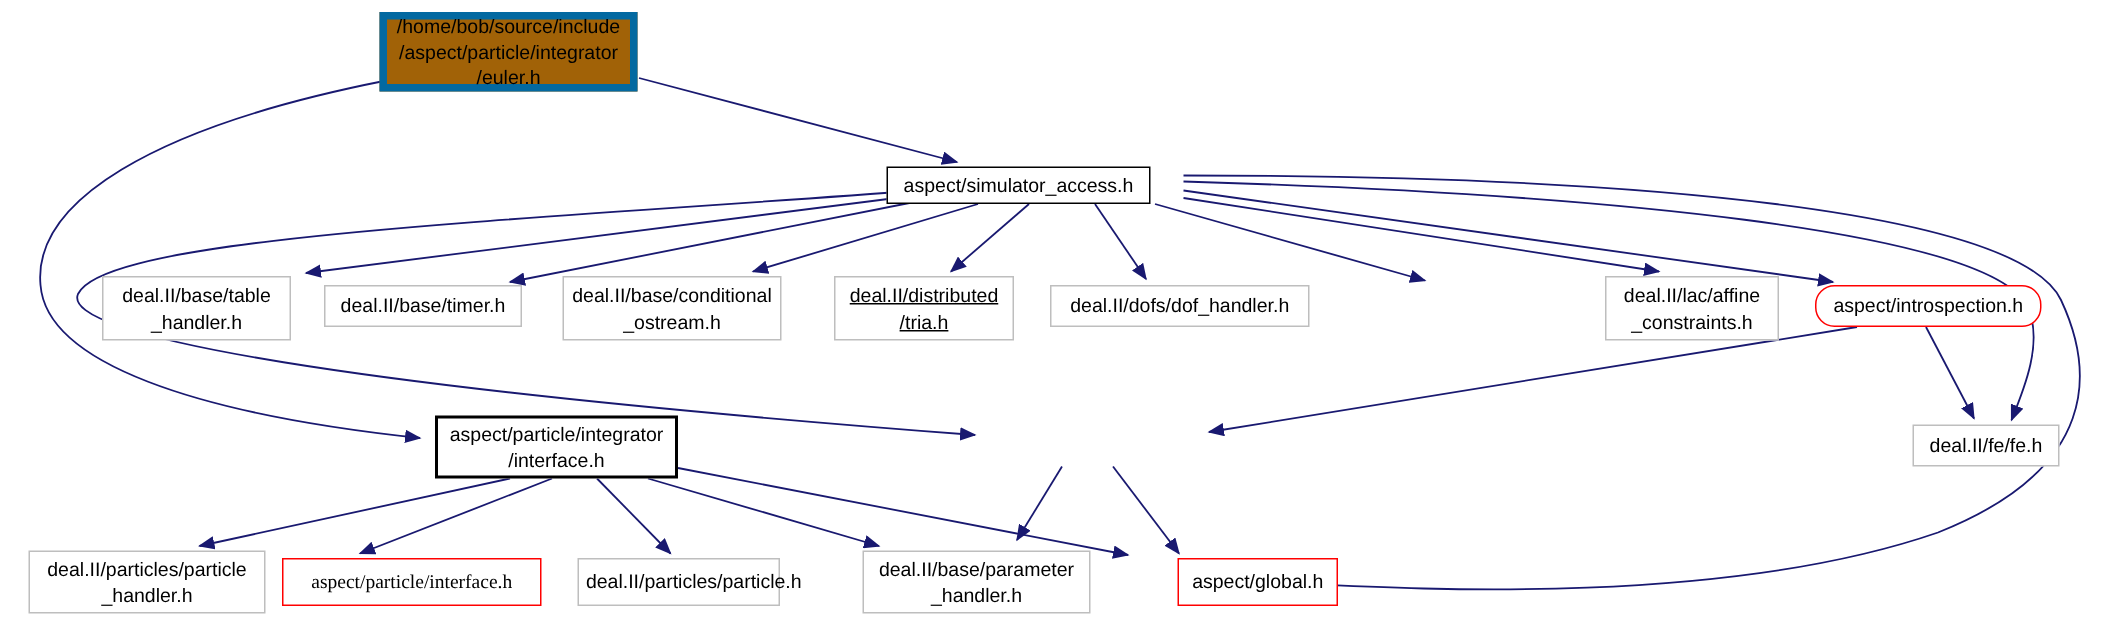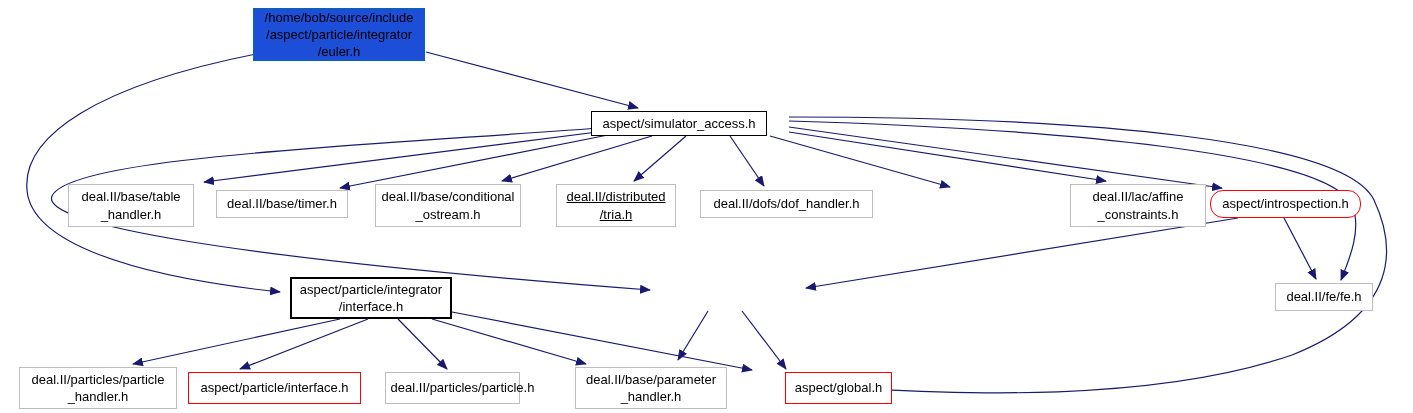--- a/index.html
+++ b/index.html
@@ -16,21 +16,21 @@
     display:flex;align-items:center;justify-content:center;
     text-align:center;
     white-space:pre-line;
     font-size:13px;line-height:1.32;
     color:#000000;
     background:#ffffff;
     border:1px solid #bebebe;
     box-sizing:border-box;
     z-index:2;
   }
-  .node.root{background:#1d4ed8;border:1px solid #0369a1;}
+  .node.root{background:#a16207;border:5px solid #0369a1;}
   .node.linked{border:1px solid #000000;}
   .node.linked-bold{border:2px solid #000000;}
   .node.truncated{border:1px solid #ff0000;}
 </style>
 </head>
 <body>
 
 <div id="canvas">
 
   <svg id="edges" width="1413" height="413" viewBox="0 0 1413 413" fill="none" stroke="#191970" stroke-width="1.2">
@@ -76,35 +76,35 @@
 
   <div class="node" style="left:375px;top:184px;width:146px;height:43px;">deal.II/base/conditional
 _ostream.h</div>
 
   <div class="node" style="left:556px;top:184px;width:120px;height:43px;text-decoration:underline;">deal.II/distributed
 /tria.h</div>
 
   <div class="node" style="left:700px;top:190px;width:173px;height:28px;">deal.II/dofs/dof_handler.h</div>
 
 
-  <div class="node" style="left:1070px;top:184px;width:136px;height:43px;">deal.II/lac/affine
+  <div class="node" style="left:1070px;top:184px;width:116px;height:43px;">deal.II/lac/affine
 _constraints.h</div>
 
   <div class="node truncated" style="left:1210px;top:190px;width:151px;height:28px;border-radius:13px;">aspect/introspection.h</div>
 
   <div class="node linked-bold" style="left:290px;top:277px;width:162px;height:42px;">aspect/particle/integrator
 /interface.h</div>
 
 
   <div class="node" style="left:1275px;top:283px;width:98px;height:28px;">deal.II/fe/fe.h</div>
 
   <div class="node" style="left:19px;top:367px;width:158px;height:42px;">deal.II/particles/particle
 _handler.h</div>
 
-  <div class="node truncated" style="left:188px;top:372px;width:173px;height:32px;">aspect/particle/interface.h</div>
+  <div class="node truncated" style="left:188px;top:372px;width:173px;height:32px;font-family:Liberation Serif, serif;">aspect/particle/interface.h</div>
 
   <div class="node" style="left:385px;top:372px;width:135px;height:32px;padding-left:20px;">deal.II/particles/particle.h</div>
 
   <div class="node" style="left:575px;top:367px;width:152px;height:42px;">deal.II/base/parameter
 _handler.h</div>
 
   <div class="node truncated" style="left:737px;top:372px;width:107px;height:32px;margin-left:48px;">aspect/global.h</div>
 
 </div>
 

